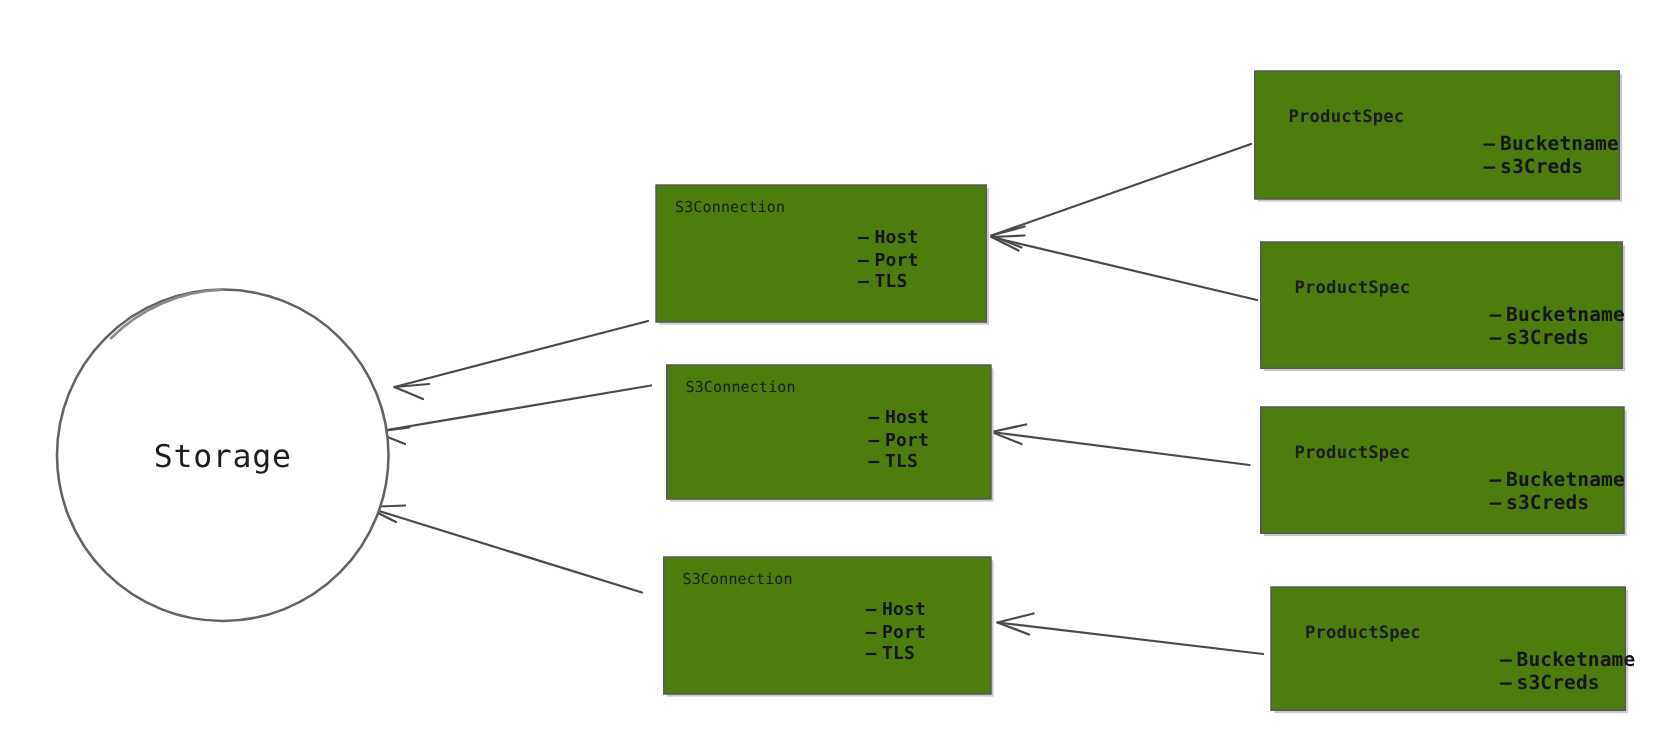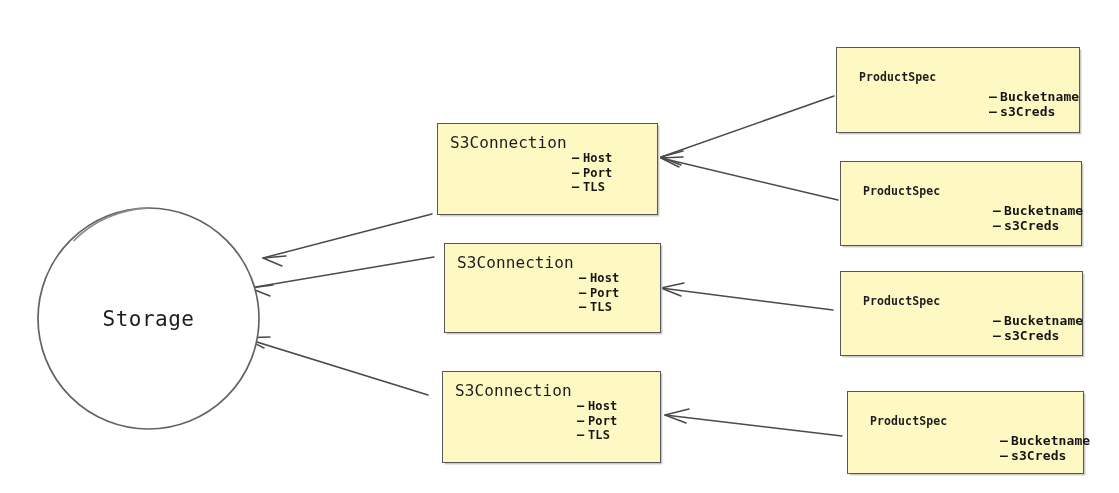--- a/index.html
+++ b/index.html
@@ -21,29 +21,29 @@
     position: absolute;
     left: 0;
     top: 0;
     width: 1119px;
     height: 493px;
     pointer-events: none;
   }
   .node-box {
     position: absolute;
     box-sizing: border-box;
-    background: #fef9c3;
+    background: #4d7c0f;
     border: 1.6px solid #58585a;
     box-shadow: 2px 2px 0 -0.6px #c9c9cc;
   }
   .node-title {
     position: absolute;
     left: 12px;
     top: 9px;
-    font-size: 16px;
+    font-size: 10px;
     letter-spacing: 0.1px;
     color: #1d1d1f;
     white-space: nowrap;
   }
   .node-attrs {
     position: absolute;
     right: 0;
     top: 27px;
     width: 100%;
     padding-left: 134px;
@@ -107,21 +107,21 @@
       <path d="M 263 258 L 286 256 M 263 258 L 282 266"></path>
 
       <path d="M 434 257 L 250 288"></path>
       <path d="M 250 288 L 273 285 M 250 288 L 270 296"></path>
 
       <path d="M 428 395 L 244 338"></path>
       <path d="M 244 338 L 270 337 M 244 338 L 264 348"></path>
     </g>
   </svg>
 
-  <div style="position:absolute; left:36px; top:206px; width:225px; height:225px;">
+  <div style="position:absolute; left:36px; top:191px; width:225px; height:225px;">
     <svg width="225" height="225" viewBox="0 0 225 225" style="position:absolute; left:0; top:0;">
       <circle cx="112.5" cy="112.5" r="110.5" fill="#ffffff" stroke="#636365" stroke-width="1.7"></circle>
       <path d="M 112 2.2 A 110.4 110.4 0 0 0 38 34.5" fill="none" stroke="#8a8a8c" stroke-width="1.7" stroke-linecap="round"></path>
     </svg>
     <div class="circle-label">Storage</div>
   </div>
 
   <div class="node-box conn-box" style="left:437px; top:123px; width:221px; height:92px;">
     <div class="node-title">S3Connection</div>
     <div class="node-attrs">

